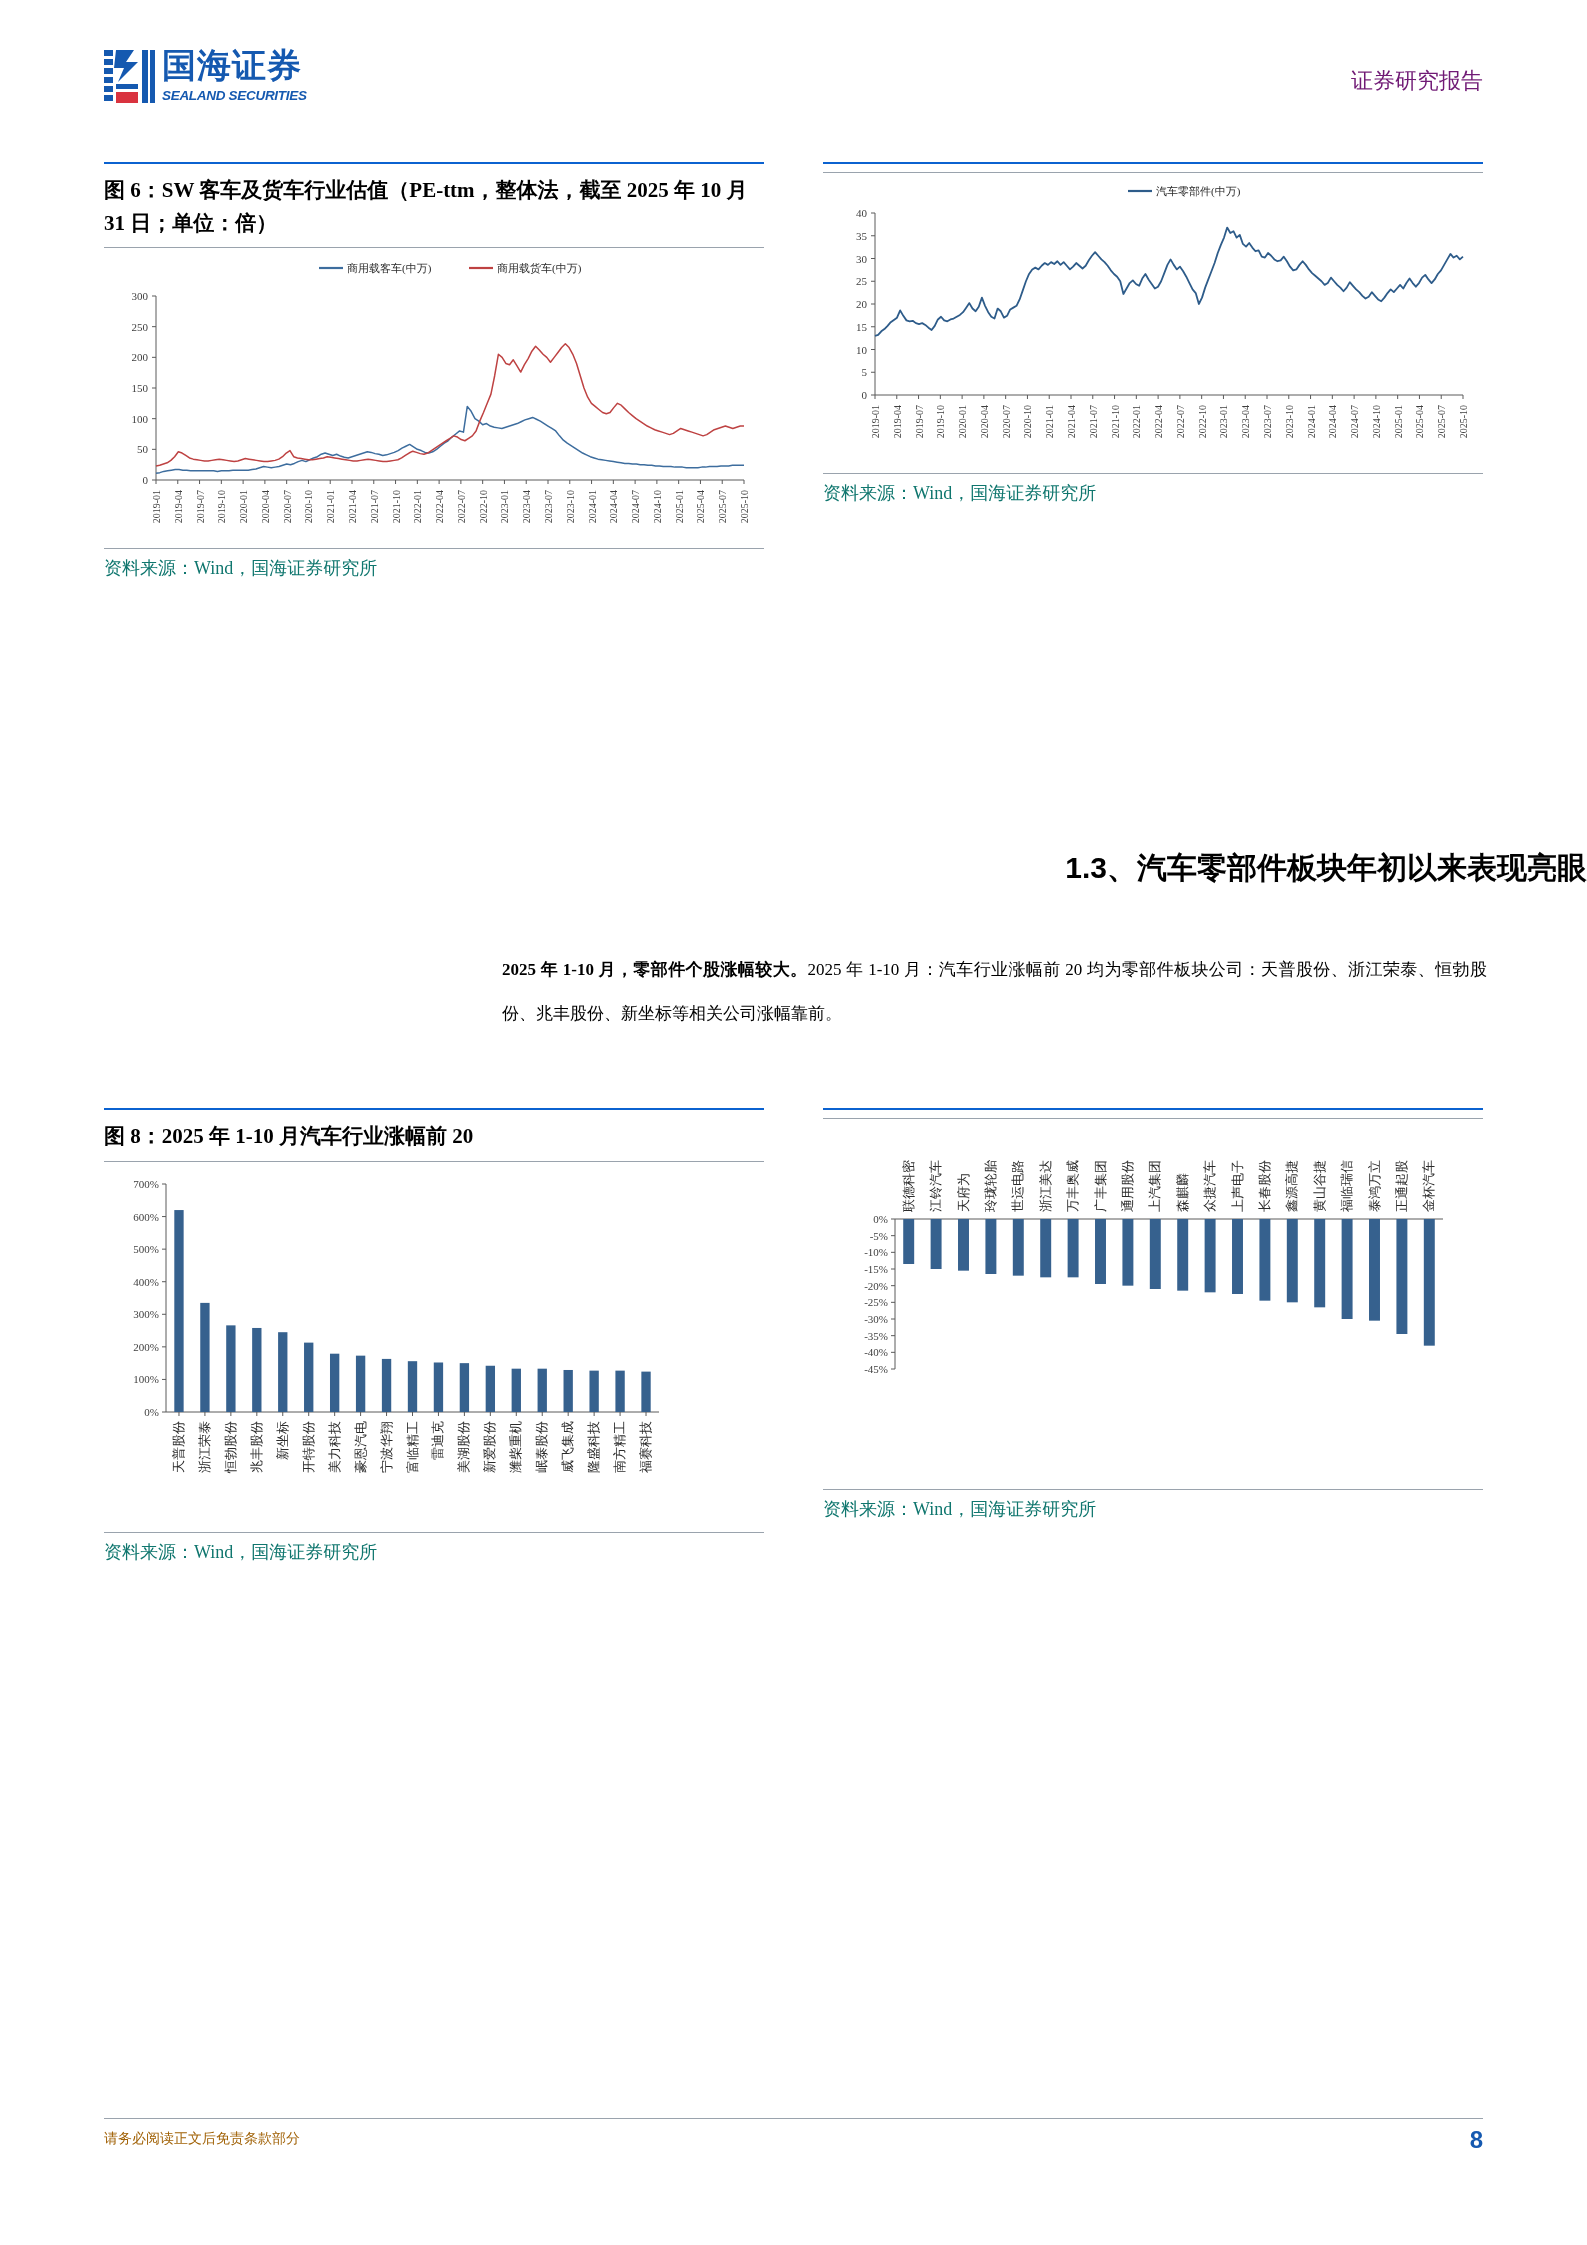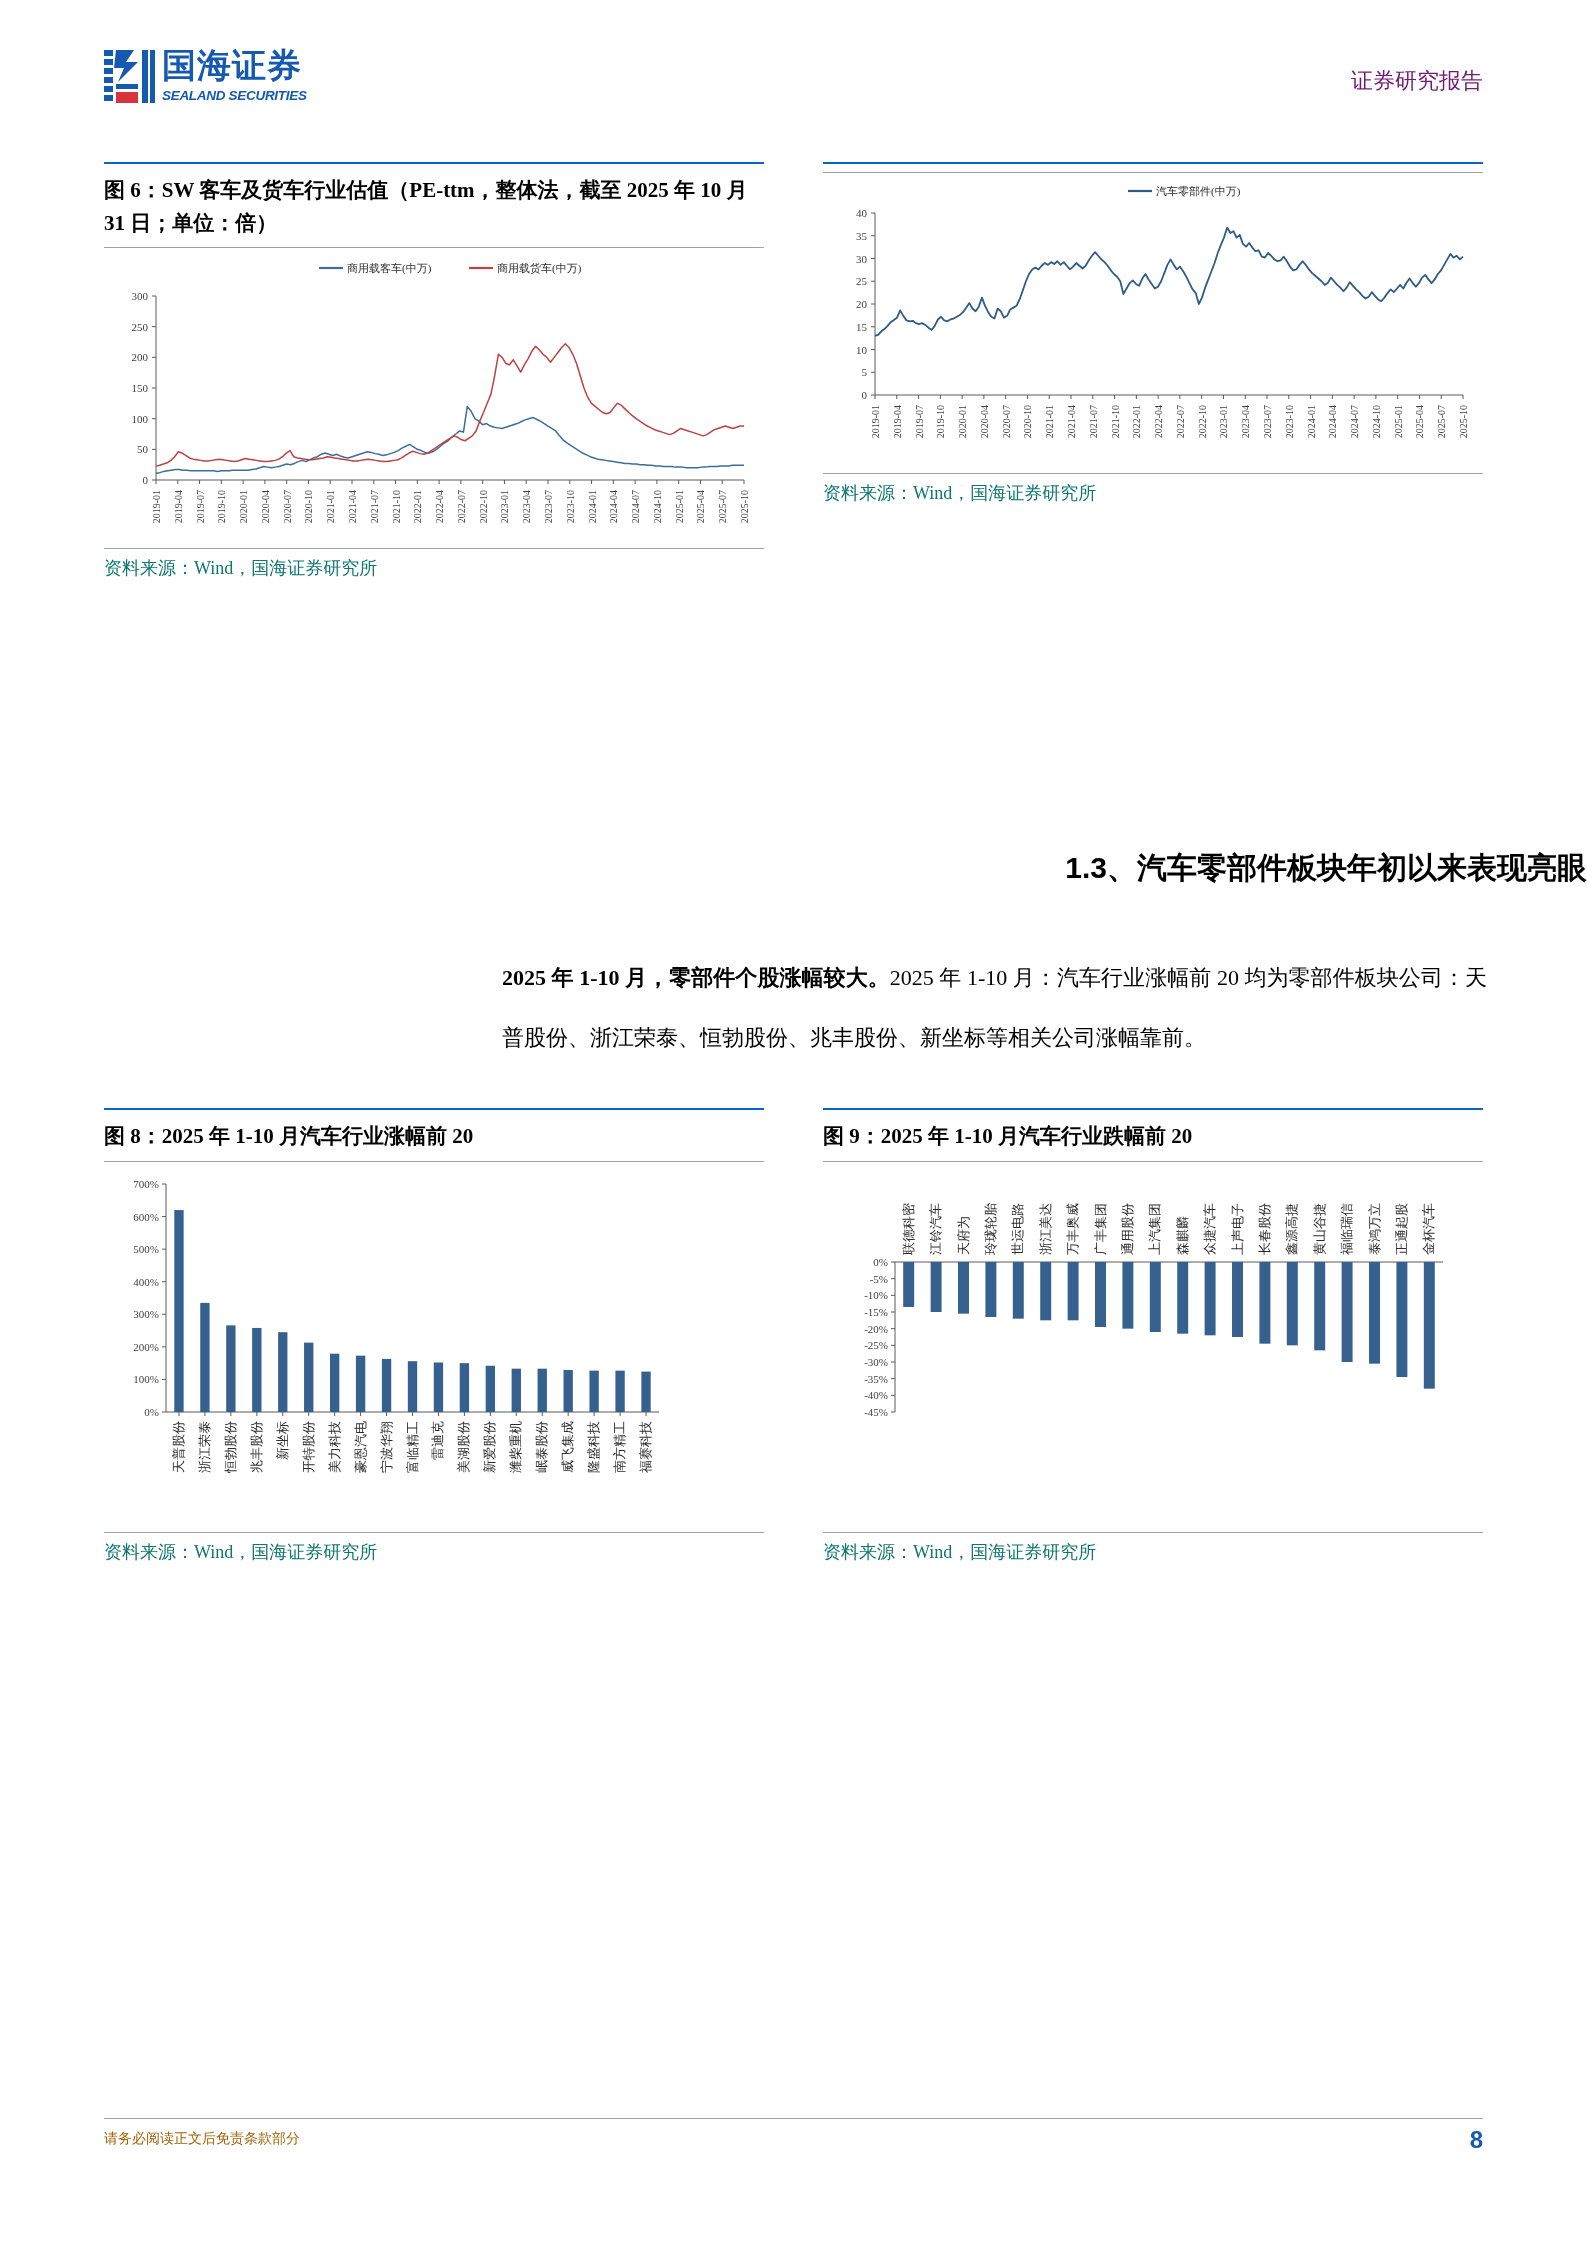--- a/index.html
+++ b/index.html
@@ -58,21 +58,21 @@
     position:absolute; left:0; top:848px; width:1587px;
     text-align:right;
     font-family:"Liberation Sans", sans-serif;
     font-weight:700; font-size:30px; color:#000;
   }
 
   
   .para {
     position:absolute; left:502px; top:948px; width:985px;
     font-family:"Liberation Serif", serif;
-    font-size:22px; line-height:60px; color:#000;
+    font-size:17px; line-height:44px; color:#000;
     text-align:justify;
   }
   .para b { font-weight:700; }
 
   
   .footer-rule {
     position:absolute; left:104px; top:2118px; width:1379px;
     border-top:1.2px solid #9aa3ad;
   }
   .footer-left {
@@ -397,21 +397,20 @@
         <line x1="542.0263157894736" y1="250" x2="542.0263157894736" y2="254" stroke="#5a5a5a" stroke-width="1"></line>
         <text x="546.0263157894736" y="259" class="barlab" text-anchor="end" transform="rotate(-90 546.0263157894736 259)">福赛科技</text>
       </svg>
   </div>
   <div class="rule-bot" style="width:660px;"></div>
   <div class="src-line">资料来源：Wind，国海证券研究所</div>
 </div>
 
 <div class="fig-col" style="left:823px; top:1108px; width:660px;">
   <div class="rule-top" style="width:660px;"></div>
-  <div class="fig-title" style="padding:10px 0 0 0; width:660px;">图 9：2025 年 1-10 月汽车行业跌幅前 20</div>
   <div class="rule-bot" style="width:660px; margin-top:8px;"></div>
   <div class="chart-box" style="width:660px;height:370px;">
     <svg id="svg-fig9" width="660" height="370">
         <line x1="72" y1="100" x2="72" y2="250" stroke="#5a5a5a" stroke-width="1"></line>
         <line x1="68" y1="100" x2="72" y2="100" stroke="#5a5a5a" stroke-width="1"></line>
         <text x="65" y="104" class="axis-num" text-anchor="end">0%</text>
         <line x1="68" y1="116.66666666666666" x2="72" y2="116.66666666666666" stroke="#5a5a5a" stroke-width="1"></line>
         <text x="65" y="120.66666666666666" class="axis-num" text-anchor="end">-5%</text>
         <line x1="68" y1="133.33333333333331" x2="72" y2="133.33333333333331" stroke="#5a5a5a" stroke-width="1"></line>
         <text x="65" y="137.33333333333331" class="axis-num" text-anchor="end">-10%</text>

